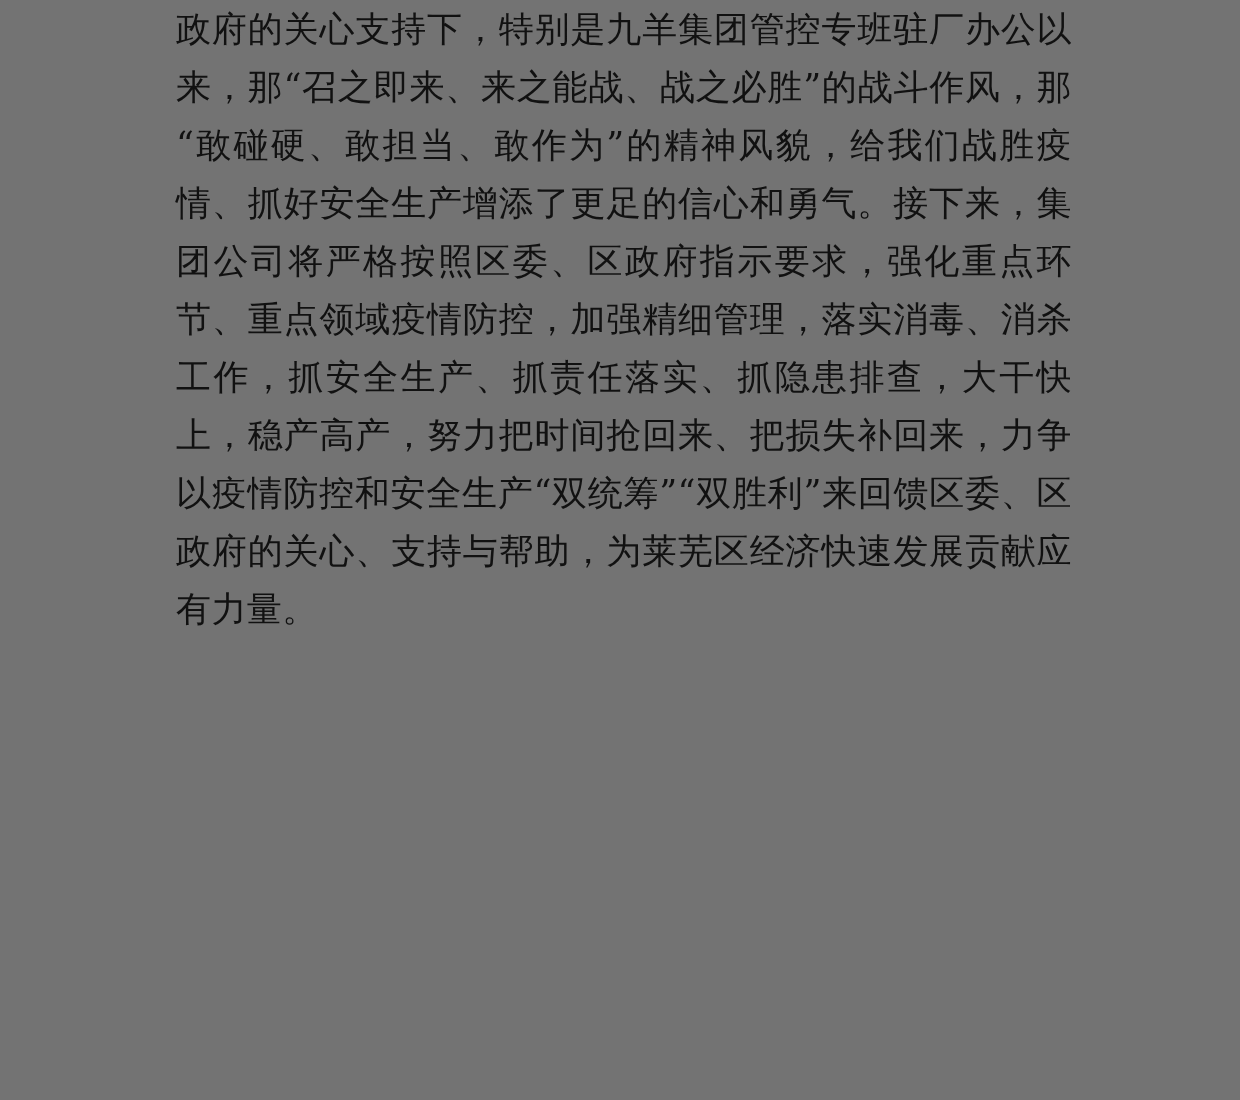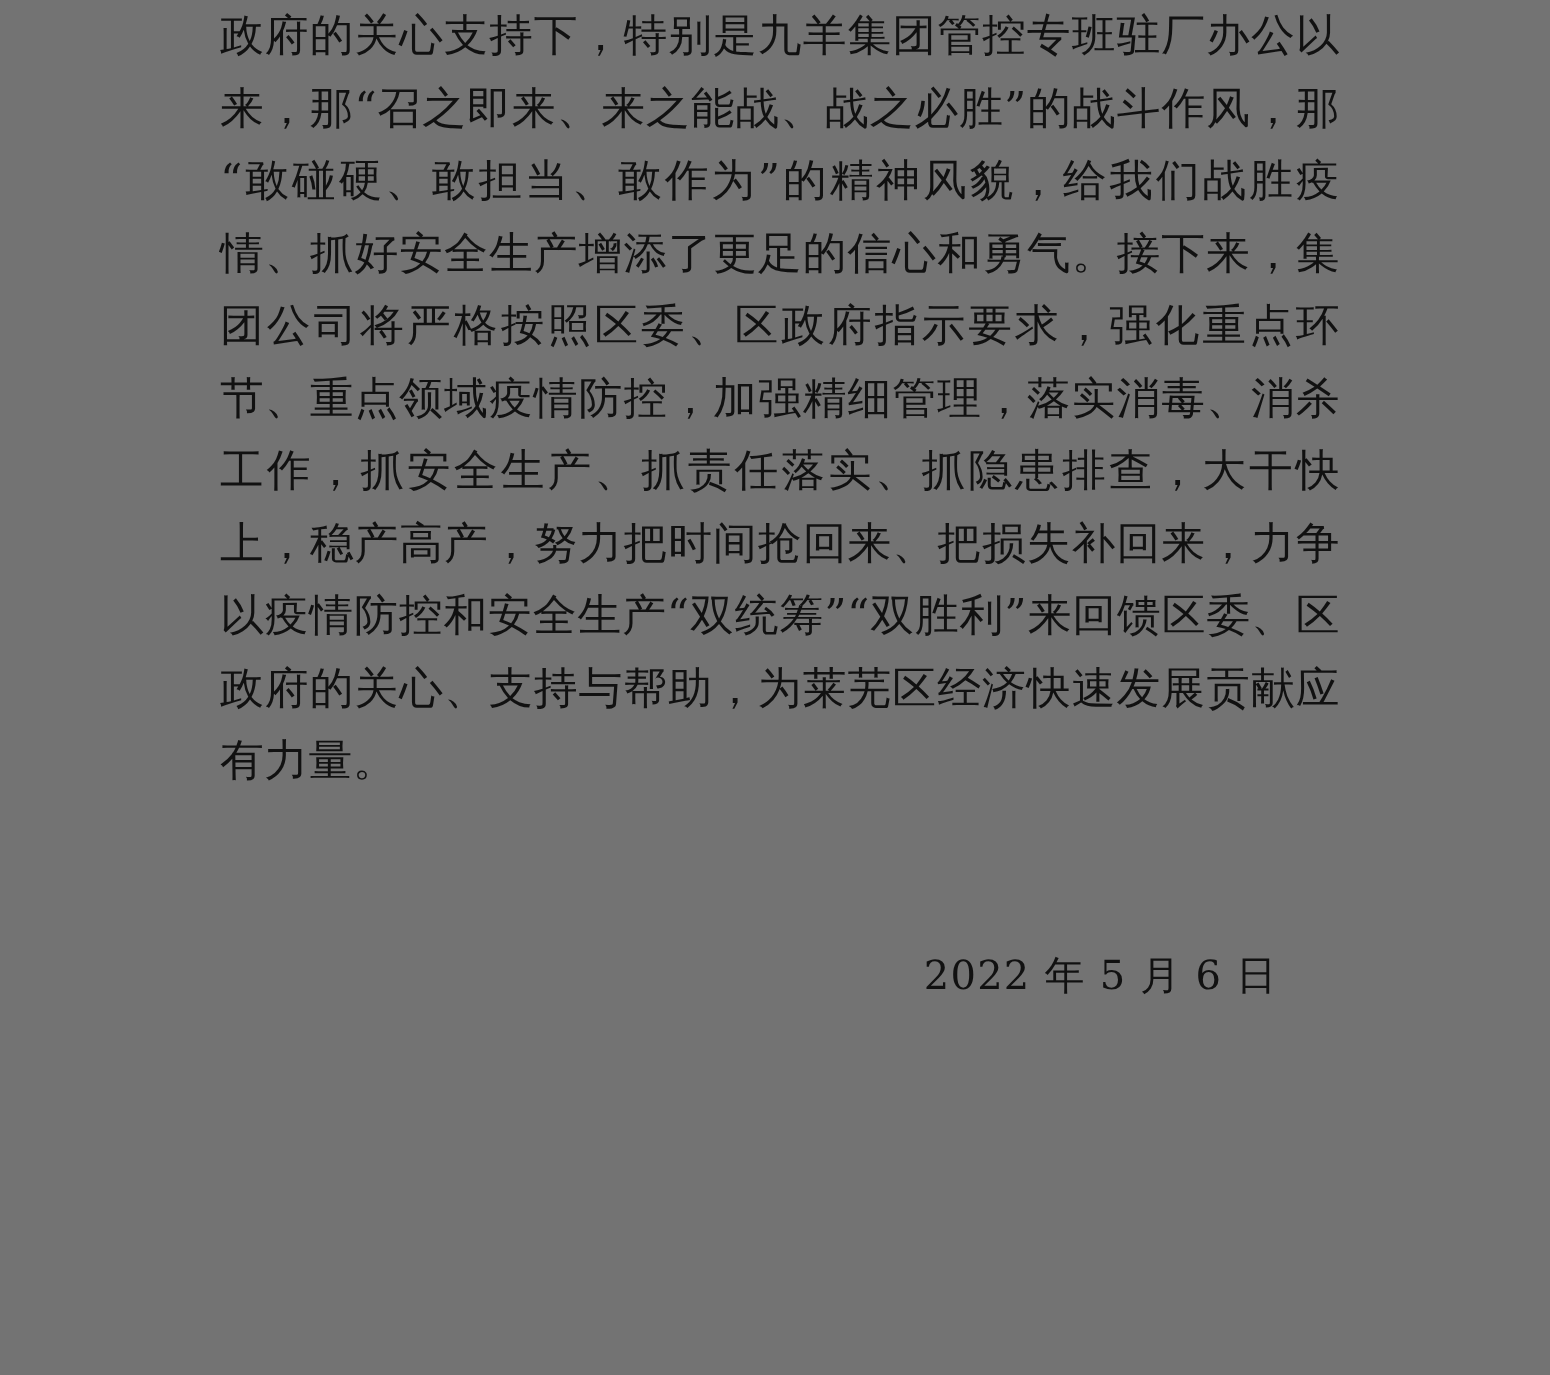--- a/index.html
+++ b/index.html
@@ -46,15 +46,14 @@
 </style>
 </head>
 <body>
 
 <div class="page">
 
   <div class="body-text">政府的关心支持下，特别是九羊集团管控专班驻厂办公以来，那“召之即来、来之能战、战之必胜”的战斗作风，那“敢碰硬、敢担当、敢作为”的精神风貌，给我们战胜疫情、抓好安全生产增添了更足的信心和勇气。接下来，集团公司将严格按照区委、区政府指示要求，强化重点环节、重点领域疫情防控，加强精细管理，落实消毒、消杀工作，抓安全生产、抓责任落实、抓隐患排查，大干快上，稳产高产，努力把时间抢回来、把损失补回来，力争以疫情防控和安全生产“双统筹”“双胜利”来回馈区委、区政府的关心、支持与帮助，为莱芜区经济快速发展贡献应有力量。</div>
 
   <div class="spacer-after-body"></div>
 
-  <div class="date-line">2022 年 5 月 6 日</div>
 
 </div>
 
 </body></html>

